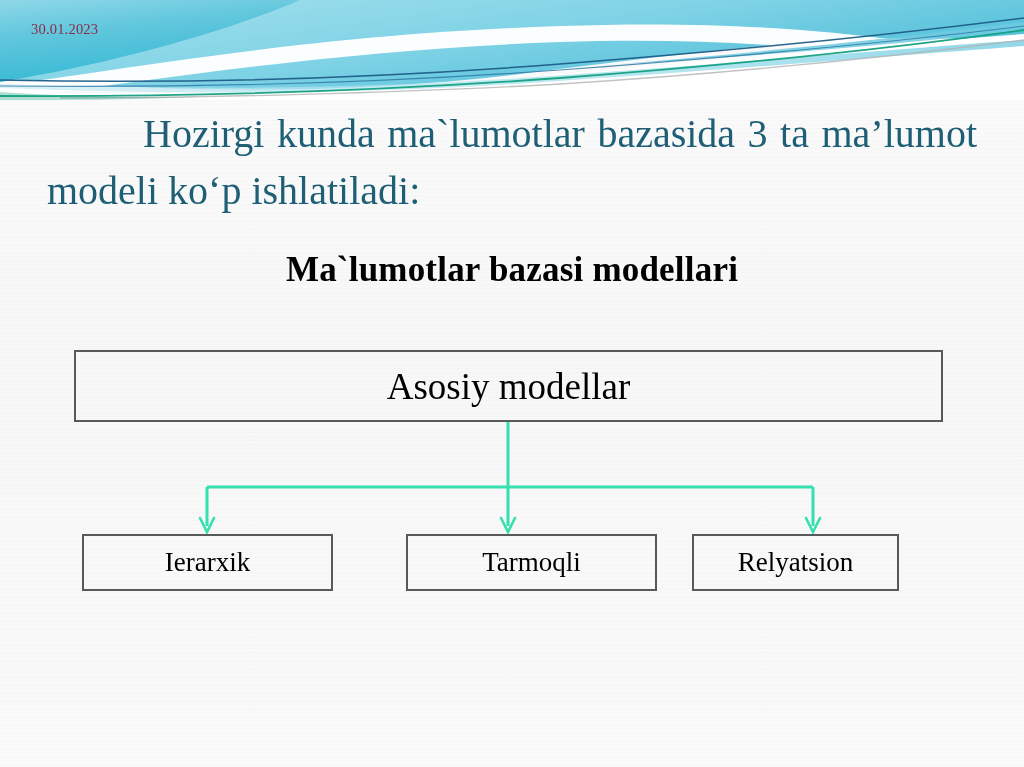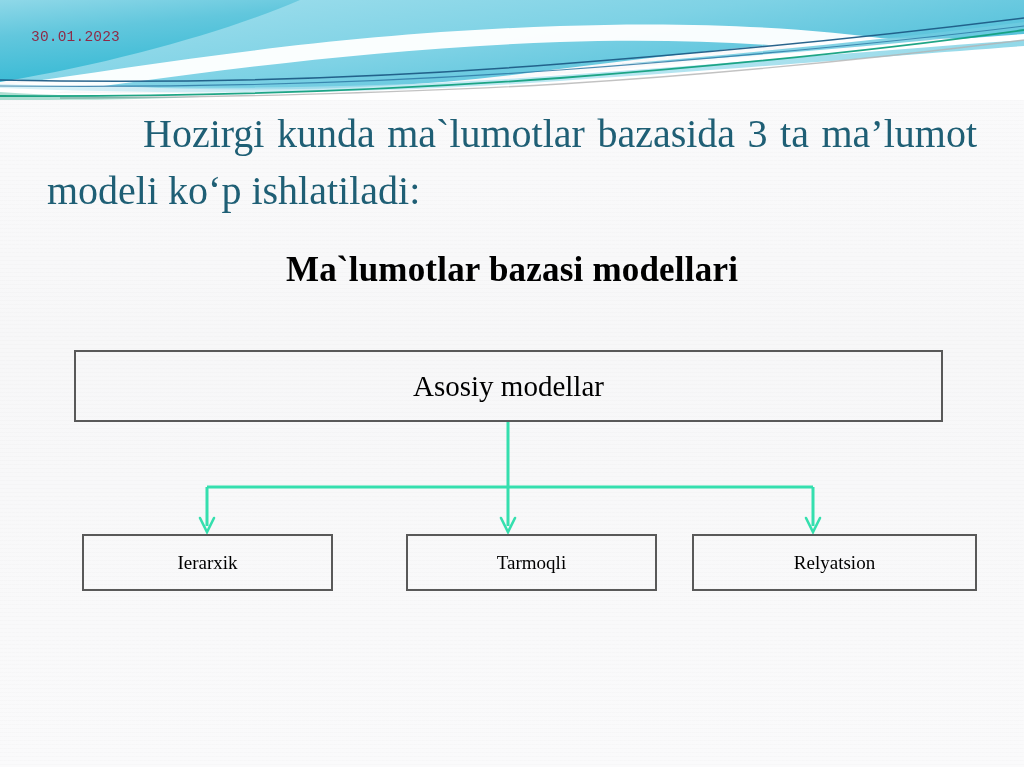--- a/index.html
+++ b/index.html
@@ -39,22 +39,22 @@
     height: 100px;
     overflow: hidden;
   }
   #banner svg {
     display: block;
   }
 
   #date-label {
     position: absolute;
     left: 31px;
-    top: 29px;
-    font-family: Liberation Mono, monospace;
+    top: 21px;
+    font-family: Liberation Serif, serif;
     font-size: 14.5px;
     letter-spacing: 0.2px;
     color: #8e2a47;
     white-space: nowrap;
   }
 
   
   #intro-paragraph {
     position: absolute;
     left: 47px;
@@ -103,31 +103,31 @@
     justify-content: center;
     color: #000000;
     pointer-events: auto;
   }
 
   #root-node {
     left: 74px;
     top: 350px;
     width: 869px;
     height: 72px;
-    font-size: 29px;
+    font-size: 37px;
   }
 
   .leaf-node {
     top: 534px;
     height: 57px;
-    font-size: 19px;
+    font-size: 27px;
   }
   #leaf-node-1 { left: 82px;  width: 251px; }
   #leaf-node-2 { left: 406px; width: 251px; }
-  #leaf-node-3 { left: 692px; width: 285px; }
+  #leaf-node-3 { left: 692px; width: 207px; }
 
   #connector-svg {
     position: absolute;
     left: 0;
     top: 0;
     width: 1024px;
     height: 767px;
   }
 </style>
 </head>

